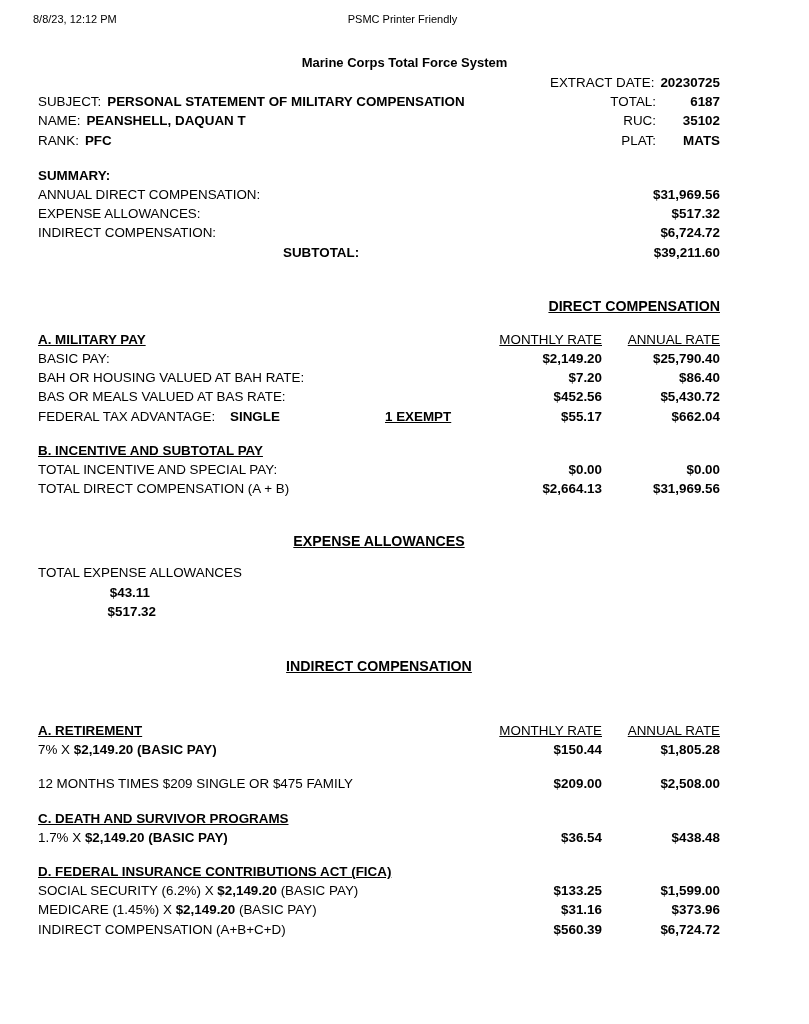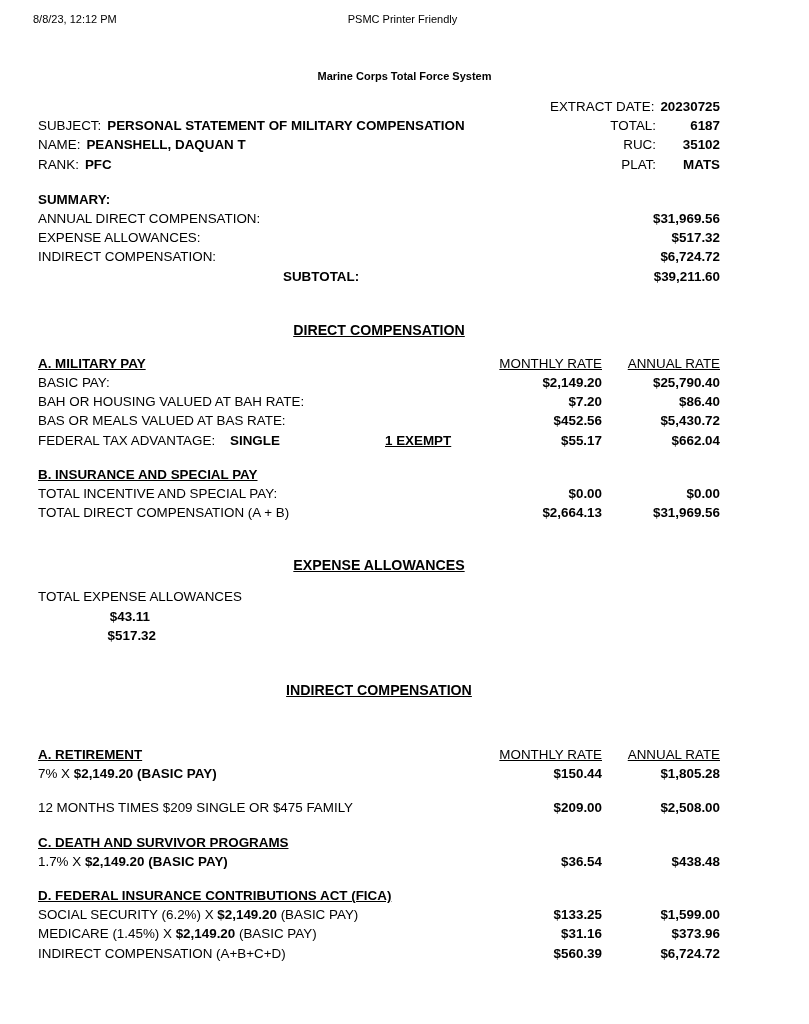--- a/index.html
+++ b/index.html
@@ -13,53 +13,53 @@
   .print-header {
     display:flex; justify-content:space-between; align-items:baseline;
     padding:13px 14px 0 33px;
     font-size:11px; line-height:13px;
     position:relative;
   }
   .print-header .center-slot {
     position:absolute; left:0; right:4px; text-align:center;
   }
   .doc-title {
-    margin-top:44px;
+    margin-top:29px;
     text-align:center;
-    font-size:11px; font-weight:bold;
+    font-size:13px; font-weight:bold;
   }
   .content {
     margin-left:38px;
     width:682px; 
     font-size:13.4px;
   }
   .row { display:flex; align-items:baseline; line-height:19.2px; }
   .lbl { flex:1; }
   .mon { width:112px; text-align:right; font-weight:bold; }
   .ann { width:118px; text-align:right; font-weight:bold; }
   .col-hdr { font-weight:normal; text-decoration:underline; }
   .b { font-weight:bold; }
   .sec-h { font-weight:bold; text-decoration:underline; }
   .center-h {
     text-align:center; font-weight:bold; text-decoration:underline;
     font-size:14.2px; line-height:18px;
   }
   
-  .info { margin-top:15px; }
+  .info { margin-top:3px; }
   .info .row { line-height:19.2px; }
   .info .left-pair { flex:1; }
   .info .right-pair { text-align:right; }
   .info .right-pair .val { display:inline-block; min-width:58px; text-align:right; }
   .gap { display:inline-block; width:6px; }
   
   .summary { margin-top:16px; }
   .subtotal-row .lbl-sub { margin-left:245px; font-weight:bold; flex:1; }
   .summary .val { font-weight:bold; }
   
-  .mt-direct { margin-top:35px; }
+  .mt-direct { margin-top:35px;text-align:right; }
   .sec-gap { margin-top:15px; }
   .mt-expense { margin-top:34px; }
   .expense-row-gap { margin-top:13px;flex-direction:column; }
   .mt-indirect { margin-top:36px; }
   .mt-indirect-a { margin-top:46px; }
   
   .tax-label { display:inline-block; width:192px; }
   .tax-status { display:inline-block; width:155px; font-weight:bold; }
   .tax-exempt { font-weight:bold;text-decoration:underline; }
 </style>
@@ -157,21 +157,21 @@
       <span class="lbl">
         <span class="tax-label">FEDERAL TAX ADVANTAGE:</span><span class="tax-status">SINGLE</span><span class="tax-exempt">1 EXEMPT</span>
       </span>
       <span class="mon">$55.17</span>
       <span class="ann">$662.04</span>
     </div>
   </div>
 
   <div class="sec-gap">
     <div class="row">
-        <span class="sec-h">B. INSURANCE AND SPECIAL PAY</span>
+        <span class="sec-h">B. INCENTIVE AND SUBTOTAL PAY</span>
       </div>
     <div class="row">
       <span class="lbl">TOTAL INCENTIVE AND SPECIAL PAY:</span>
       <span class="mon">$0.00</span>
       <span class="ann">$0.00</span>
     </div>
     <div class="row">
       <span class="lbl">TOTAL DIRECT COMPENSATION (A + B)</span>
       <span class="mon">$2,664.13</span>
       <span class="ann">$31,969.56</span>

